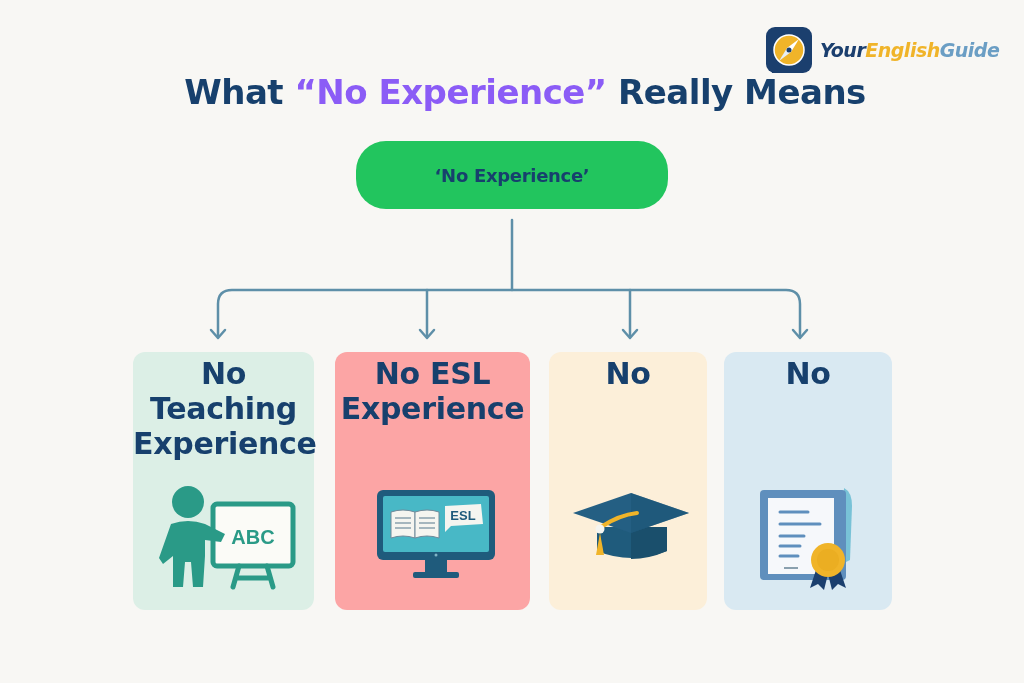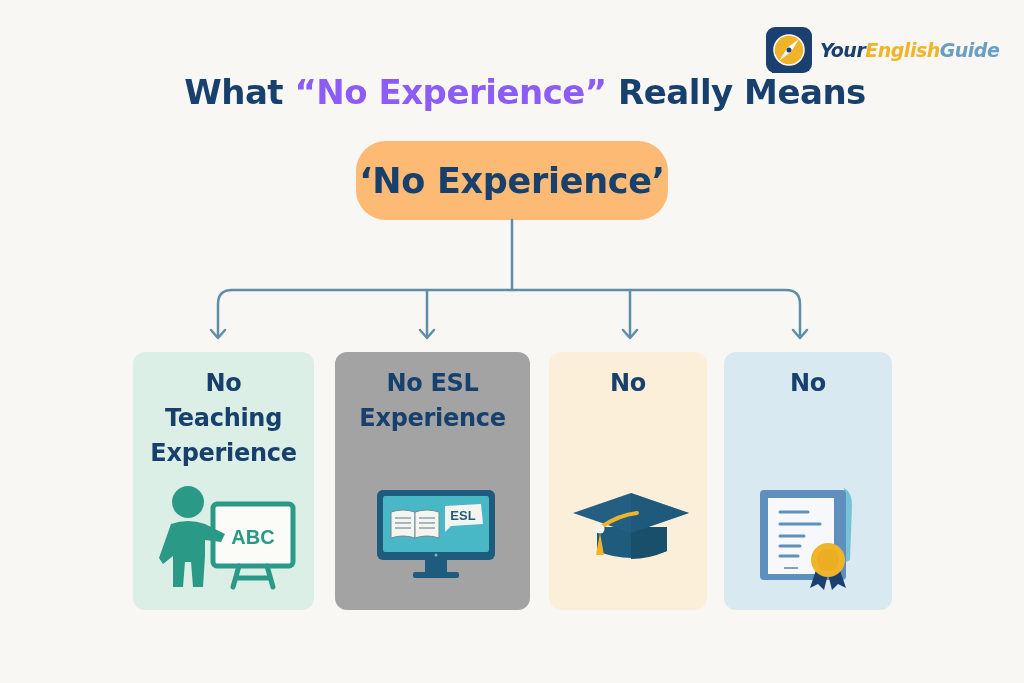--- a/index.html
+++ b/index.html
@@ -4,27 +4,27 @@
 <style>
   html,body{margin:0;padding:0;}
   body{width:1024px;height:683px;background:#f8f7f4;position:relative;overflow:hidden;font-family:"DejaVu Sans","Liberation Sans",sans-serif;}
   .logo{position:absolute;left:766px;top:27px;display:flex;align-items:center;font-style:italic;}
   .logo-badge{width:46px;height:46px;border-radius:9px;background:#1b3f6e;position:relative;}
   .logo-badge svg{position:absolute;left:0;top:0;}
   .logo-text{margin-left:8px;font-weight:bold;font-size:19px;letter-spacing:-0.5px;}
   .lt1{color:#1b3f6e;} .lt2{color:#f0b429;} .lt3{color:#6b9ec4;}
   .title{position:absolute;left:0;width:1050px;top:72px;text-align:center;font-weight:bold;font-size:34px;color:#17406d;letter-spacing:-0.5px;}
   .title .hl{color:#8b5cf6;text-align:center;}
-  .root{position:absolute;left:356px;top:141px;width:312px;height:79px;border-radius:30px;background:#fdba74;display:flex;align-items:center;justify-content:center;font-weight:bold;font-size:35px;color:#17406d;letter-spacing:-0.3px;}
+  .root{position:absolute;left:356px;top:141px;width:312px;height:68px;border-radius:30px;background:#22c55e;display:flex;align-items:center;justify-content:center;font-weight:bold;font-size:18px;color:#17406d;letter-spacing:-0.3px;}
   .connectors{position:absolute;left:0;top:0;}
   .card{position:absolute;top:352px;height:258px;border-radius:12px;box-sizing:border-box;text-align:center;}
-  .card-title{font-weight:bold;color:#17406d;font-size:24px;line-height:35px;letter-spacing:-0.3px;padding-top:14px;}
+  .card-title{font-weight:bold;color:#17406d;font-size:30px;line-height:35px;letter-spacing:-0.3px;padding-top:4px;}
   .card svg{position:absolute;}
   .c1{left:133px;width:181px;background:#dcefe6;}
-  .c2{left:335px;width:195px;background:#a3a3a3;}
+  .c2{left:335px;width:195px;background:#fca5a5;}
   .c3{left:549px;width:158px;background:#fcefd9;}
   .c4{left:724px;width:168px;background:#d9e9f2;}
 </style>
 </head>
 <body>
 
 <div class="logo">
   <div class="logo-badge">
     <svg width="46" height="46" viewBox="0 0 46 46">
       <path d="M6 46 L6 38 L14 46 Z" fill="#1b3f6e"></path>

